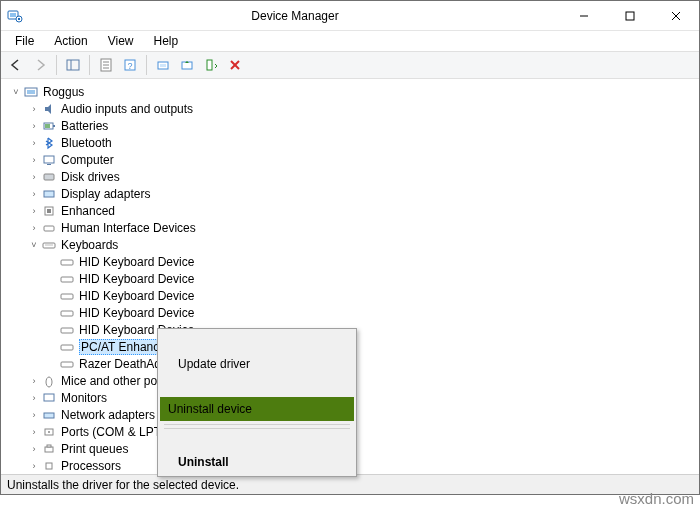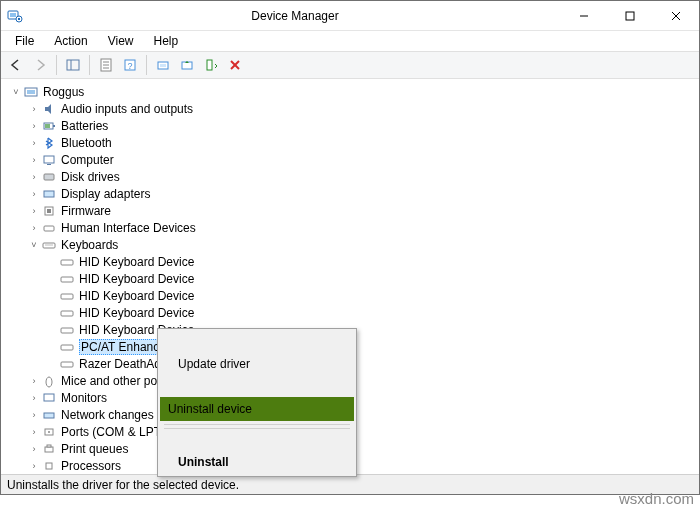--- a/index.html
+++ b/index.html
@@ -331,21 +331,21 @@
               </li>
             <li>
                 <div class="node">
                   <span class="twist">›</span>
                   <span class="node-icon">
                     <svg width="14" height="14">
                       <rect x="3" y="3" width="8" height="8" fill="#fff" stroke="#888"></rect>
                       <rect x="5" y="5" width="4" height="4" fill="#888"></rect>
                     </svg>
                   </span>
-                  <span class="node-label">Firmware</span>
+                  <span class="node-label">Enhanced</span>
                 </div>
               </li>
             <li>
                 <div class="node">
                   <span class="twist">›</span>
                   <span class="node-icon">
                     <svg width="14" height="14">
                       <rect x="2" y="5" width="10" height="5" rx="1" fill="#fff" stroke="#888"></rect>
                     </svg>
                   </span>
@@ -466,21 +466,21 @@
                 </div>
               </li>
             <li>
                 <div class="node">
                   <span class="twist">›</span>
                   <span class="node-icon">
                     <svg width="14" height="14">
                       <rect x="2" y="5" width="10" height="5" fill="#cde6fb" stroke="#5a7ca8"></rect>
                     </svg>
                   </span>
-                  <span class="node-label">Network changes</span>
+                  <span class="node-label">Network adapters</span>
                 </div>
               </li>
             <li>
                 <div class="node">
                   <span class="twist">›</span>
                   <span class="node-icon">
                     <svg width="14" height="14">
                       <rect x="3" y="4" width="8" height="6" fill="#fff" stroke="#888"></rect>
                       <circle cx="7" cy="7" r="1" fill="#888"></circle>
                     </svg>

